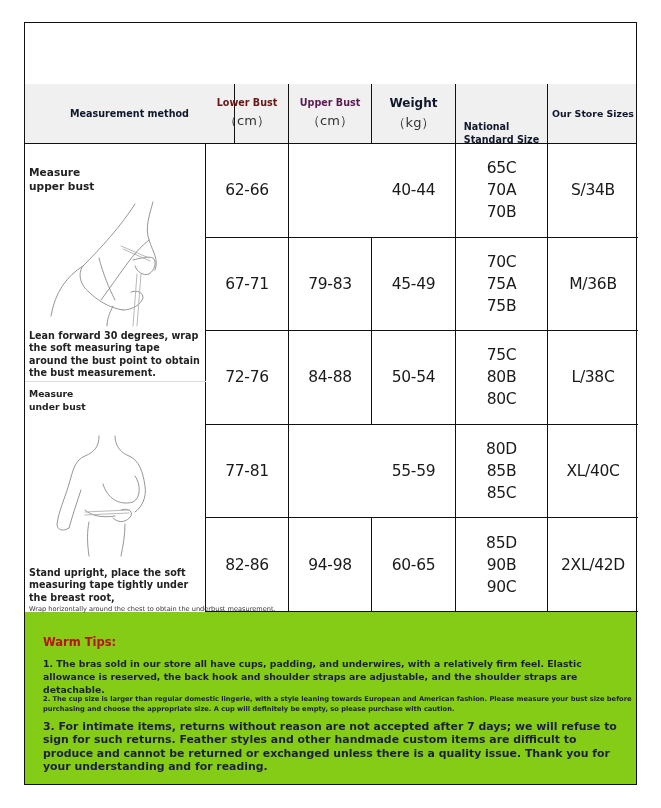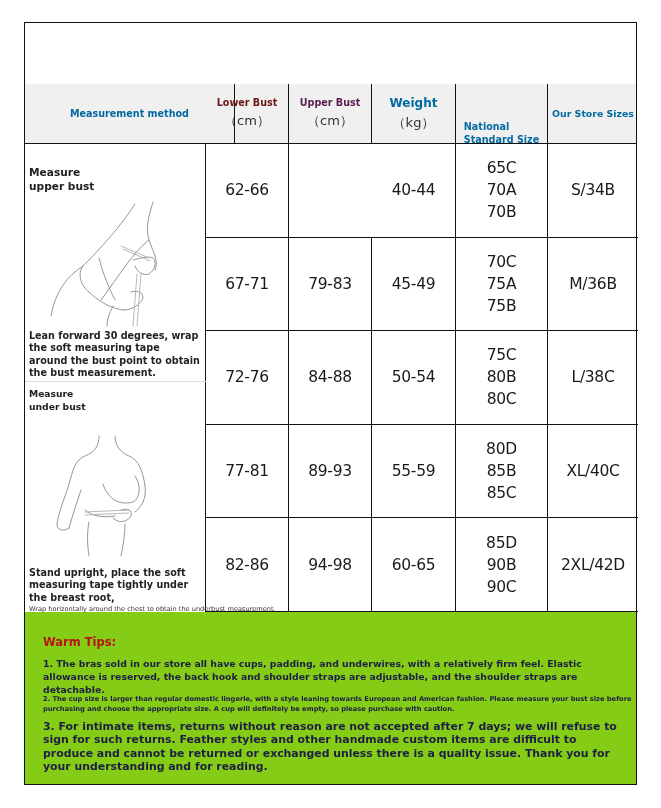--- a/index.html
+++ b/index.html
@@ -4,21 +4,21 @@
 <style>
   html, body { margin: 0; padding: 0; background: #ffffff; }
   body { width: 661px; height: 808px; position: relative; overflow: hidden; font-family: "DejaVu Sans", sans-serif; color: #1a1a1a; }
   .frame { position: absolute; left: 24px; top: 22px; width: 613px; height: 763px; border: 1.5px solid #111; box-sizing: border-box; }
   .title-box { position: absolute; left: 0; top: 0; width: 100%; height: 61px; border-bottom: 1.5px solid #111; box-sizing: border-box; }
   .title { position: absolute; left: 9px; top: 18px; font-size: 9.6px; font-weight: bold; line-height: 12.5px; color: #1e1e28; }
 
   .hdr { position: absolute; top: 61px; height: 60px; background: #f0f0f0; border-bottom: 1.5px solid #111; box-sizing: border-box; }
   .hcell { position: absolute; top: 0; height: 100%; border-right: 1.5px solid #111; box-sizing: border-box; display: flex; flex-direction: column; align-items: center; justify-content: center; text-align: center; }
   .hcell.last { border-right: none; }
-  .hlabel { font-size: 9.6px; font-weight: bold; color: #0369a1; }
+  .hlabel { font-size: 9.6px; font-weight: bold; color: #0f172a; }
   .hlabel.maroon { color: #6a1414; }
   .hlabel.purple { color: #5a1a52; }
   .hlabel.big { font-size: 12px; }
   .hunit { font-family: "DejaVu Sans", sans-serif; font-size: 13px; color: #333; margin-top: 4px; }
   .hlabel.left { text-align: left; line-height: 13px; margin-top: 38px; }
 
   .method-col { position: absolute; left: 0; top: 121px; width: 181px; height: 468px; border-right: 1.5px solid #111; box-sizing: border-box; }
   .m-head { position: absolute; left: 4px; font-size: 10.6px; font-weight: bold; line-height: 14px; color: #222; }
   .m-head.small { font-size: 9.2px; line-height: 12.5px; }
   .m-desc { position: absolute; left: 4px; font-size: 9.6px; font-weight: bold; line-height: 12.4px; color: #222; }
@@ -154,21 +154,20 @@
       <div class="cell" style="left:250px; width:92px;">
         <span class="nline">75C</span>
         <span class="nline">80B</span>
         <span class="nline">80C</span>
       </div>
       <div class="cell last" style="left:342px; width:90px;">L/38C</div>
     </div>
 
     <div class="row" style="top:280.8px;">
       <div class="cell" style="left:0; width:83px;">77-81</div>
-      <div class="cell" style="left:83px; width:83px;">89-93</div>
       <div class="cell" style="left:166px; width:84px;">55-59</div>
       <div class="cell" style="left:250px; width:92px;">
         <span class="nline">80D</span>
         <span class="nline">85B</span>
         <span class="nline">85C</span>
       </div>
       <div class="cell last" style="left:342px; width:90px;">XL/40C</div>
     </div>
 
     <div class="row" style="top:374.4px;">

